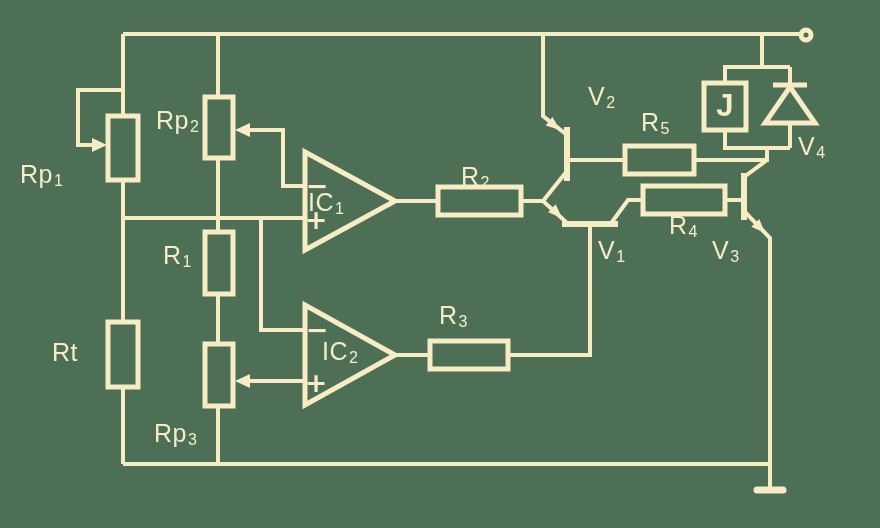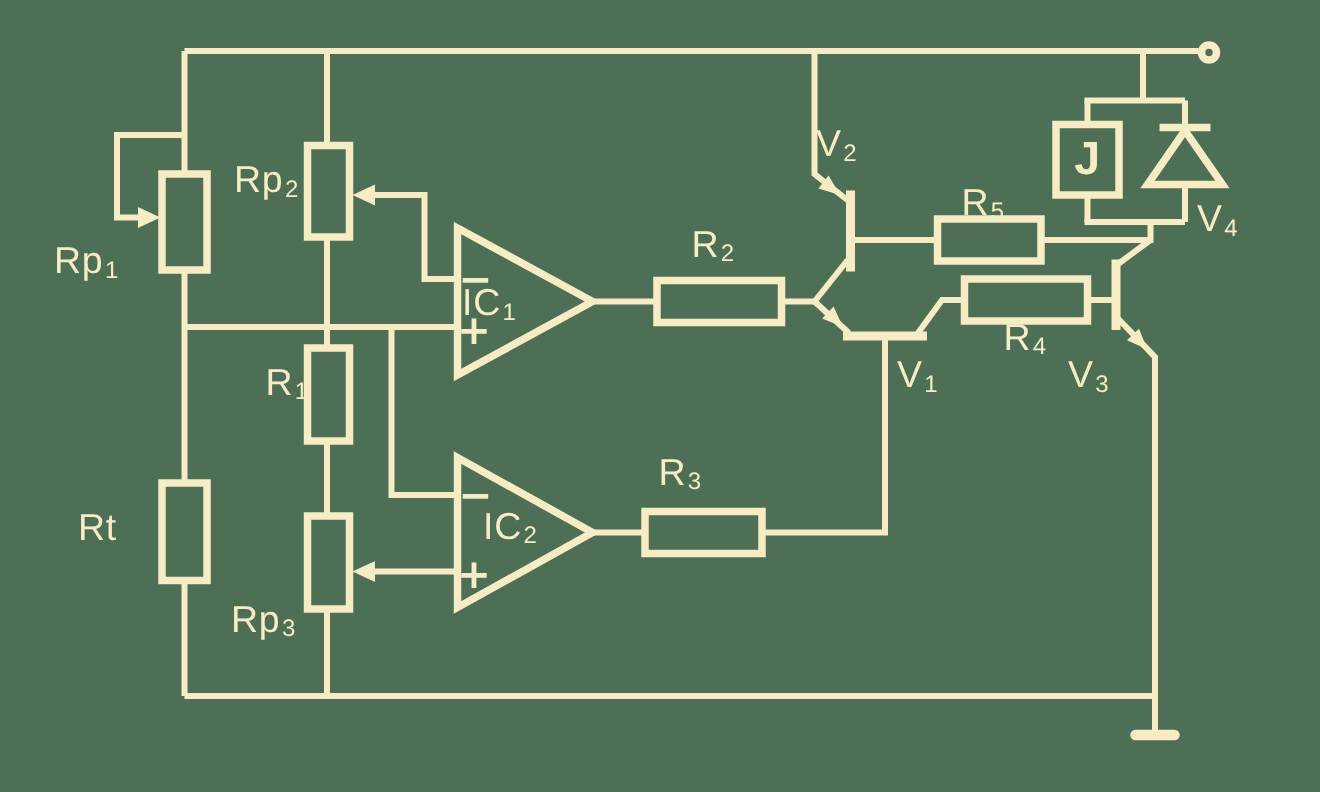--- a/index.html
+++ b/index.html
@@ -114,31 +114,31 @@
 
     <circle cx="806" cy="35" r="5" stroke="#F8ECC5" stroke-width="5" fill="#4C6F55"></circle>
     <line x1="757" y1="490" x2="783" y2="490" stroke="#F8ECC5" stroke-width="7" stroke-linecap="round"></line>
 
     <text class="sign" x="317" y="195">−</text>
     <text class="sign" x="316" y="229">+</text>
     <text class="sign" x="317" y="339">−</text>
     <text class="sign" x="316" y="392">+</text>
   </svg>
 
-  <div class="lbl" style="left:36px;top:162px"><span>Rp</span><span class="sub">1</span></div>
+  <div class="lbl" style="left:20px;top:162px"><span>Rp</span><span class="sub">1</span></div>
   <div class="lbl" style="left:156px;top:108px"><span>Rp</span><span class="sub">2</span></div>
-  <div class="lbl" style="left:177px;top:243px"><span>R</span><span class="sub">1</span></div>
+  <div class="lbl" style="left:163px;top:243px"><span>R</span><span class="sub">1</span></div>
   <div class="lbl" style="left:52px;top:340px"><span>Rt</span><span class="sub"></span></div>
-  <div class="lbl" style="left:154px;top:401px"><span>Rp</span><span class="sub">3</span></div>
+  <div class="lbl" style="left:154px;top:421px"><span>Rp</span><span class="sub">3</span></div>
   <div class="lbl" style="left:308px;top:190px"><span>IC</span><span class="sub">1</span></div>
   <div class="lbl" style="left:322px;top:339px"><span>IC</span><span class="sub">2</span></div>
-  <div class="lbl" style="left:461px;top:151px"><span>R</span><span class="sub">2</span></div>
+  <div class="lbl" style="left:461px;top:164px"><span>R</span><span class="sub">2</span></div>
   <div class="lbl" style="left:439px;top:303px"><span>R</span><span class="sub">3</span></div>
   <div class="lbl" style="left:669px;top:213px"><span>R</span><span class="sub">4</span></div>
-  <div class="lbl" style="left:641px;top:123px"><span>R</span><span class="sub">5</span></div>
+  <div class="lbl" style="left:641px;top:110px"><span>R</span><span class="sub">5</span></div>
   <div class="lbl" style="left:598px;top:238px"><span>V</span><span class="sub">1</span></div>
-  <div class="lbl" style="left:544px;top:84px"><span>V</span><span class="sub">2</span></div>
+  <div class="lbl" style="left:588px;top:84px"><span>V</span><span class="sub">2</span></div>
   <div class="lbl" style="left:712px;top:238px"><span>V</span><span class="sub">3</span></div>
   <div class="lbl" style="left:798px;top:134px"><span>V</span><span class="sub">4</span></div>
   <div class="lbl relay-letter" style="left:704px;top:82px">
       <span>J</span>
     </div>
 </div>
 
 </body></html>

